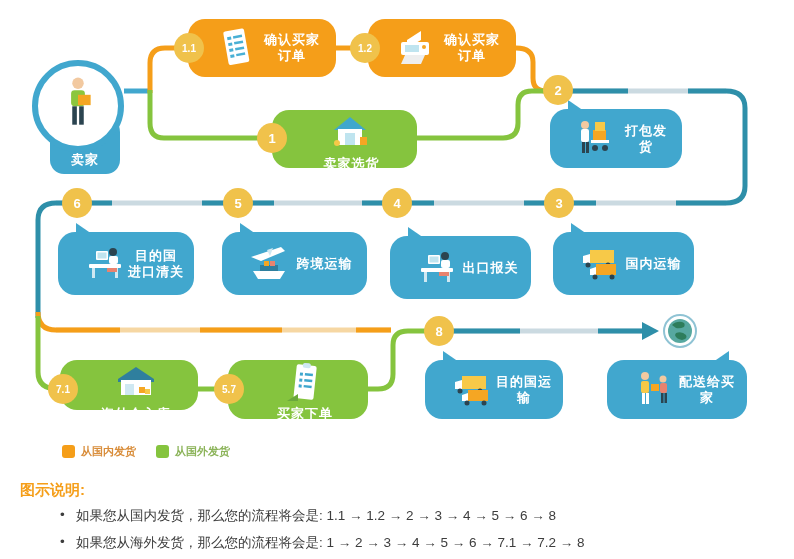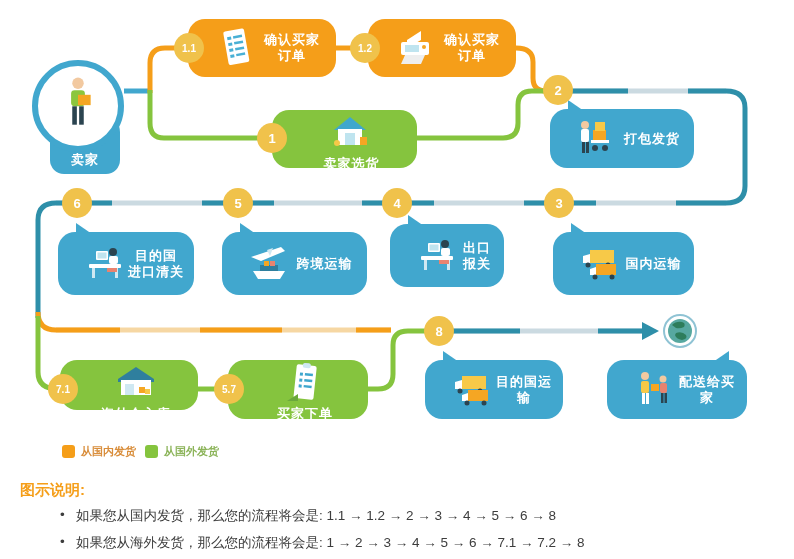--- a/index.html
+++ b/index.html
@@ -42,21 +42,21 @@
   }
   .seller-pin .box-label{flex:none;}
   .seller-circle{
     position:absolute;left:32px;top:60px;width:92px;height:92px;border-radius:50%;
     background:#fff;border:6px solid #41A7CE;box-sizing:border-box;z-index:3;
     display:flex;align-items:center;justify-content:center;
   }
   .seller-circle svg{width:46px;height:60px;}
   .globe{position:absolute;left:662px;top:313px;width:36px;height:36px;z-index:4;}
   .globe svg{width:36px;height:36px;}
-  .legend{position:absolute;left:62px;top:444px;display:flex;gap:9px;z-index:3;}
+  .legend{position:absolute;left:62px;top:444px;display:flex;gap:20px;z-index:3;}
   .legend-item{display:flex;align-items:center;gap:6px;}
   .legend-swatch{width:13px;height:13px;border-radius:3px;}
   .legend-label{font-size:11px;font-weight:bold;}
   .legend-item:nth-child(1) .legend-label{color:#D98E3C;}
   .legend-item:nth-child(2) .legend-label{color:#8CB45A;}
   .caption-title{
     position:absolute;left:20px;top:481px;font-size:15px;font-weight:bold;color:#F59E19;z-index:3;
   }
   .bullets{position:absolute;left:58px;top:507px;width:720px;z-index:3;}
   .bullet{
@@ -158,21 +158,21 @@
         <svg viewBox="0 0 44 44">
           <polygon points="4,19 20,6 36,19" fill="#3FA7CE"></polygon>
           <rect x="8" y="18" width="24" height="16" fill="#fff"></rect>
           <rect x="15" y="22" width="10" height="12" fill="#bfe4ef"></rect>
           <rect x="30" y="26" width="7" height="8" fill="#F5A623"></rect>
           <circle cx="7" cy="32" r="3" fill="#F7C948"></circle>
         </svg>
       </span>
     <span class="box-label">卖家选货</span>
   </div>
-  <div class="box blue tail-tl" style="left:550px;top:109px;width:144px;height:59px">
+  <div class="box blue tail-tl" style="left:550px;top:109px;width:132px;height:59px">
     <span class="icon">
         <svg viewBox="0 0 44 44">
           <circle cx="10" cy="8" r="4" fill="#F2C9A0"></circle>
           <rect x="6" y="12" width="8" height="13" rx="2" fill="#fff"></rect>
           <rect x="7" y="25" width="3" height="11" fill="#2B4450"></rect>
           <rect x="11" y="25" width="3" height="11" fill="#2B4450"></rect>
           <rect x="18" y="13" width="13" height="10" fill="#F5A623"></rect>
           <rect x="20" y="5" width="10" height="9" fill="#F7C948"></rect>
           <rect x="16" y="23" width="18" height="3" fill="#fff"></rect>
           <circle cx="20" cy="31" r="3" fill="#2B4450"></circle>
@@ -189,21 +189,21 @@
           <circle cx="10" cy="23" r="2.5" fill="#2B4450"></circle>
           <circle cx="30" cy="23" r="2.5" fill="#2B4450"></circle>
           <rect x="18" y="22" width="20" height="11" fill="#F5A623"></rect>
           <polygon points="18,33 12,33 12,27 18,25" fill="#fff"></polygon>
           <circle cx="17" cy="35" r="2.5" fill="#2B4450"></circle>
           <circle cx="34" cy="35" r="2.5" fill="#2B4450"></circle>
         </svg>
       </span>
     <span class="box-label">国内运输</span>
   </div>
-  <div class="box blue tail-tl" style="left:390px;top:224px;width:114px;height:63px">
+  <div class="box blue tail-tl" style="left:390px;top:236px;width:141px;height:63px">
     <span class="icon">
         <svg viewBox="0 0 44 44">
           <rect x="13" y="9" width="12" height="9" rx="1" fill="#fff"></rect>
           <rect x="14.5" y="10.5" width="9" height="6" fill="#bfe4ef"></rect>
           <circle cx="30" cy="10" r="4" fill="#2B4450"></circle>
           <rect x="26" y="14" width="9" height="8" rx="2" fill="#fff"></rect>
           <rect x="6" y="22" width="32" height="4" rx="1" fill="#fff"></rect>
           <rect x="9" y="26" width="3" height="10" fill="#cfe8f2"></rect>
           <rect x="32" y="26" width="3" height="10" fill="#cfe8f2"></rect>
           <rect x="24" y="26" width="10" height="4" fill="#E8836F"></rect>

